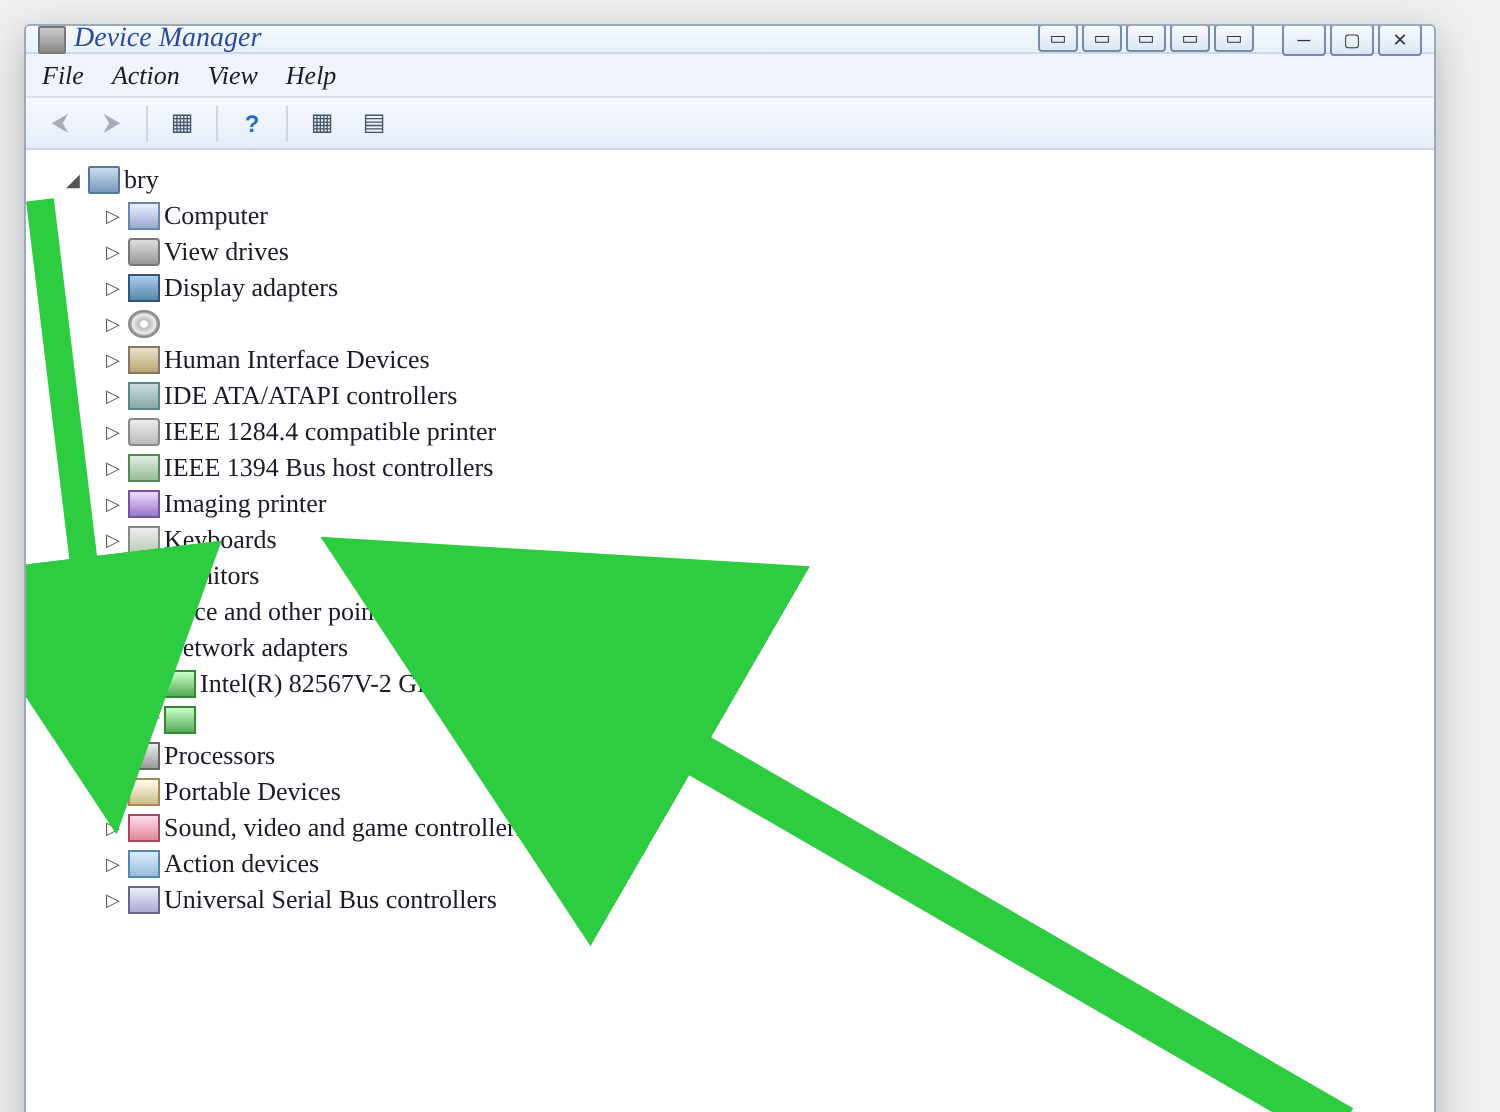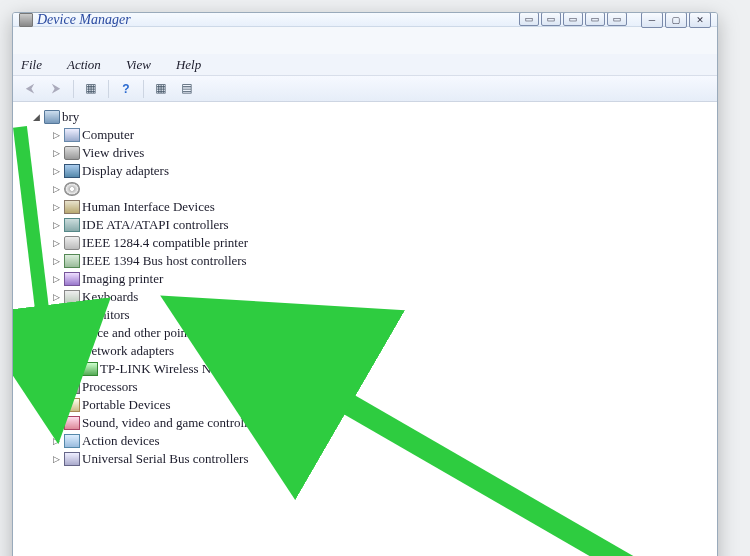--- a/index.html
+++ b/index.html
@@ -57,25 +57,24 @@
     display: flex; align-items: center; justify-content: center;
     font-size: 9px; color: #334;
   }
   .ctrl.big { width: 22px; height: 16px; }
   .menubar {
     height: 22px;
     background: #f0f4fb;
     display: flex;
     align-items: center;
     padding: 0 8px;
-    gap: 25px;
+    gap: 14px;
     border-bottom: 1px solid #d8deea;
     font-style: italic;
     font-size: 13px;
-    margin-top: 27px;
   }
   .menubar span { cursor: default; }
   .toolbar {
     height: 26px;
     background: linear-gradient(#f6f9ff,#e6edf8);
     border-bottom: 1px solid #cdd5e2;
     display: flex;
     align-items: center;
     padding: 0 6px;
     gap: 4px;
@@ -290,21 +289,27 @@
                   <div class="node">
                     <span class="exp">◢</span>
                     <span class="devicon ic-net"></span>
                     <span>Network adapters</span>
                   </div>
                   <ul>
                     <li>
                       <div class="node">
                         <span class="dots">⋯</span>
                         <span class="devicon ic-net"></span>
-                        <span>TP-LINK Wireless N Adapter</span>
+                        <span>Intel(R) 82567V-2 Gigabit Network Connection</span>
+                      </div>
+                    </li>
+                    <li>
+                      <div class="node">
+                        <span class="dots">⋯</span>
+                        <span class="devicon ic-net"></span>
                       </div>
                     </li>
                   </ul>
                 </li>
                 <li>
                   <div class="node">
                     <span class="exp">▷</span>
                     <span class="devicon ic-cpu"></span>
                     <span>Processors</span>
                   </div>

